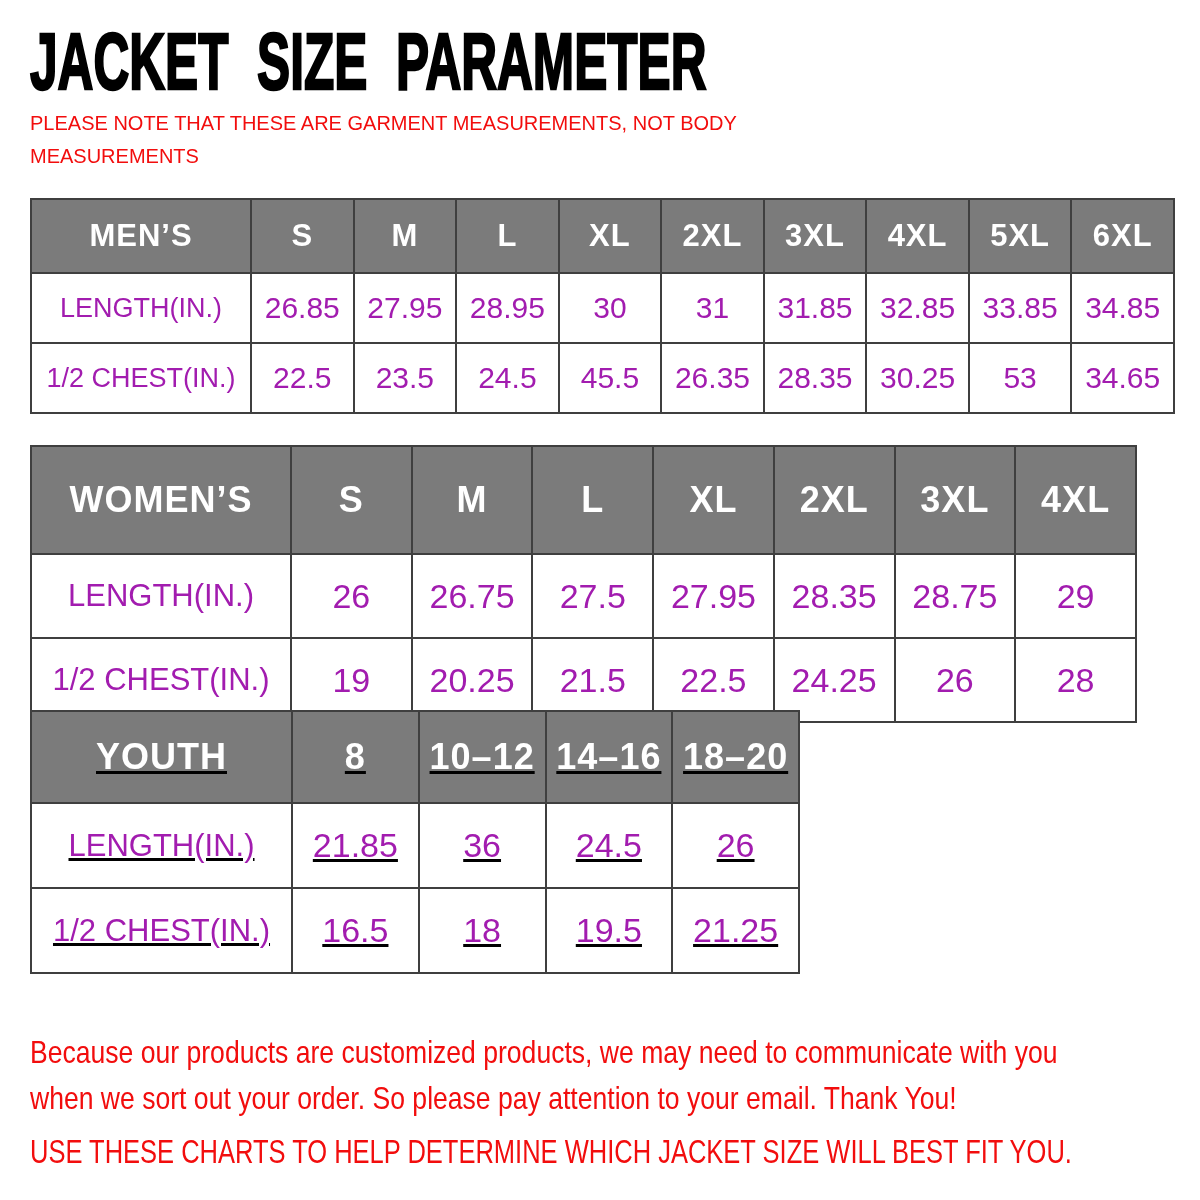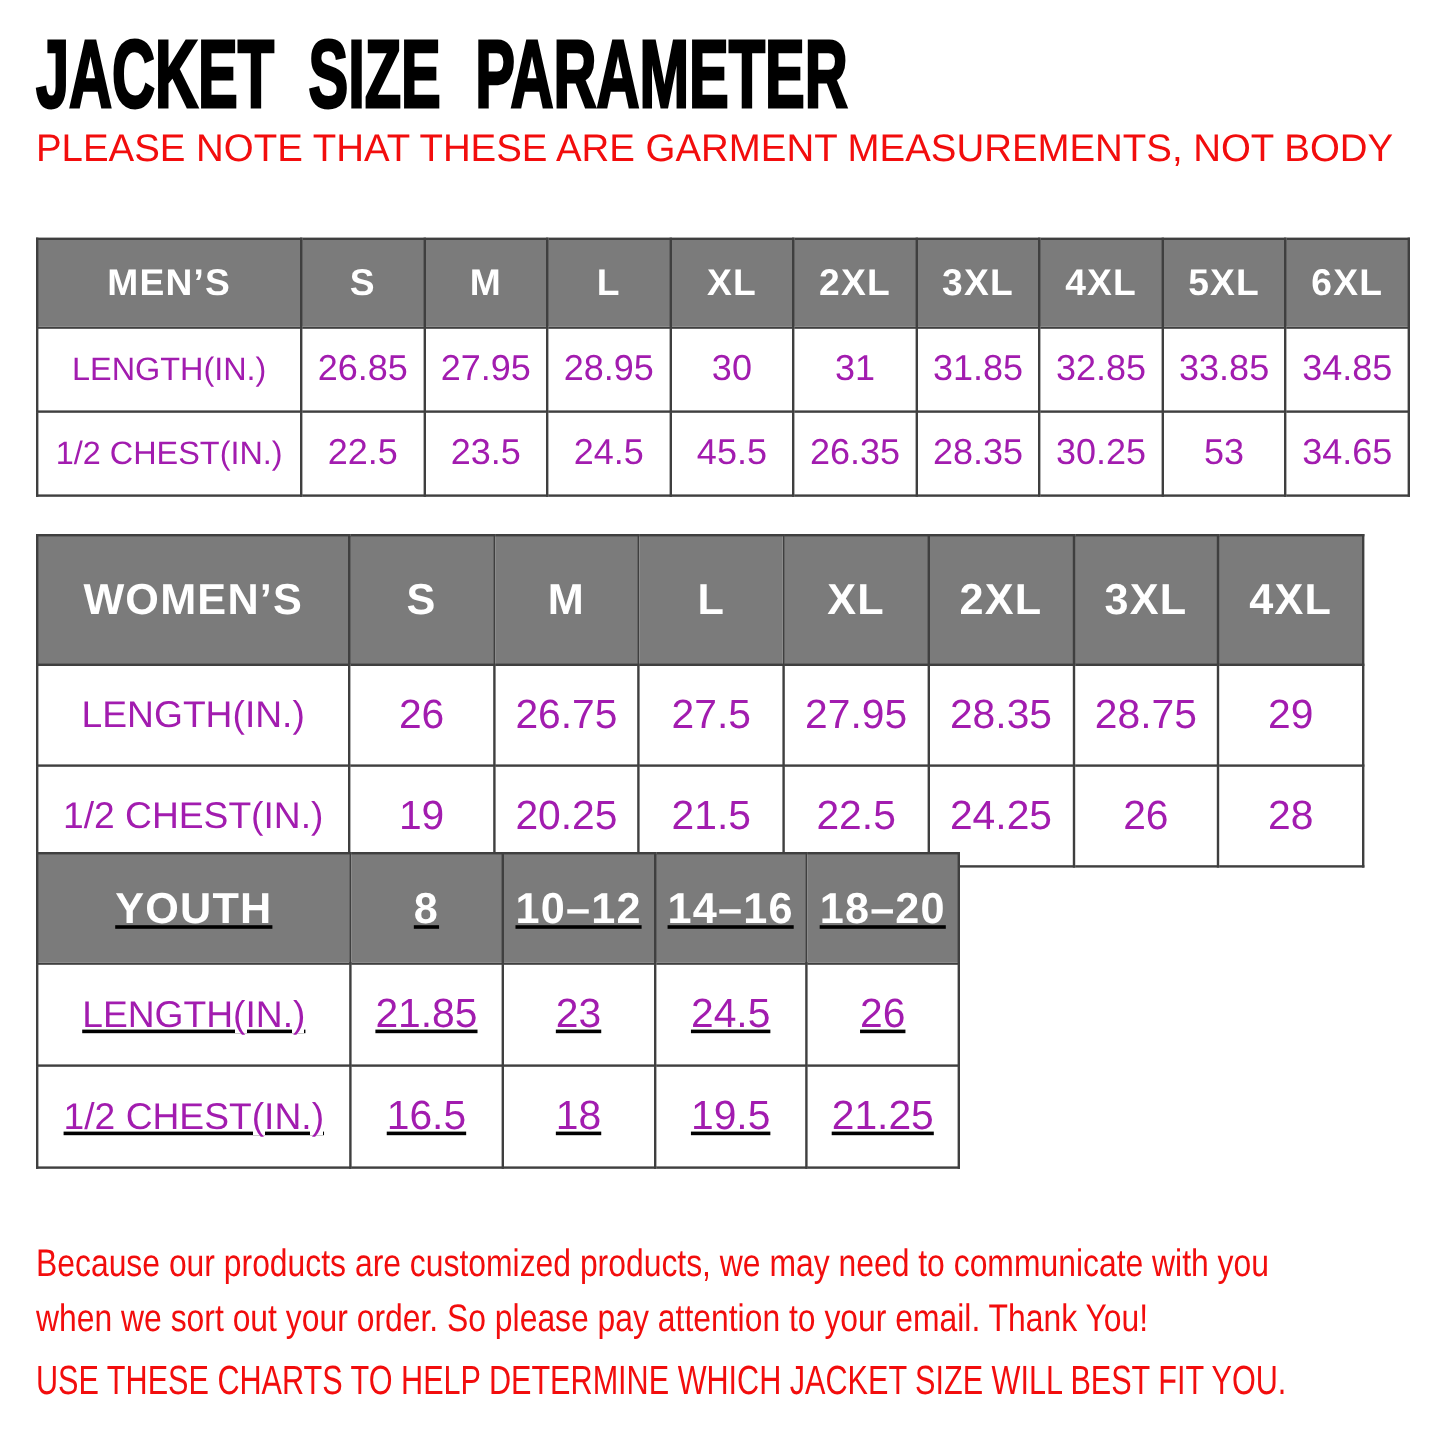--- a/index.html
+++ b/index.html
@@ -17,21 +17,21 @@
     font-size:80px; line-height:1; font-weight:700;
     color:#000;
     white-space:pre; word-spacing:24px; letter-spacing:0px;
     transform:scaleX(0.62); transform-origin:0 0;
     -webkit-text-stroke:2.5px #000;
   }
 
   
   .garment-note {
     position:absolute; left:30px; top:107px;
-    font-size:32px; line-height:33px;
+    font-size:20px; line-height:33px;
     color:#f20d0d;
     white-space:nowrap;
   }
 
   
   table.size-table {
     position:absolute;
     border-collapse:collapse;
     table-layout:fixed;
     background:#fff;
@@ -87,20 +87,21 @@
     transform:scaleX(0.75); transform-origin:0 0;
   }
 </style>
 </head>
 <body>
 
 <div class="page-title">JACKET SIZE PARAMETER</div>
 
 <div class="garment-note">
   <div>PLEASE NOTE THAT THESE ARE GARMENT MEASUREMENTS, NOT BODY</div>
+  <div>MEASUREMENTS</div>
 </div>
 
 <table id="mens-table" class="size-table">
     <colgroup>
       <col style="width: 220px;">
       <col>
       <col>
       <col>
       <col>
       <col>
@@ -212,21 +213,21 @@
         <th class="group">8</th>
         <th class="group">10–12</th>
         <th class="group">14–16</th>
         <th class="group">18–20</th>
       </tr>
     </thead>
     <tbody>
       <tr>
         <td class="rowlabel">LENGTH(IN.)</td>
         <td>21.85</td>
-        <td>23</td>
+        <td>36</td>
         <td>24.5</td>
         <td>26</td>
       </tr>
       <tr>
         <td class="rowlabel">1/2 CHEST(IN.)</td>
         <td>16.5</td>
         <td>18</td>
         <td>19.5</td>
         <td>21.25</td>
       </tr>

